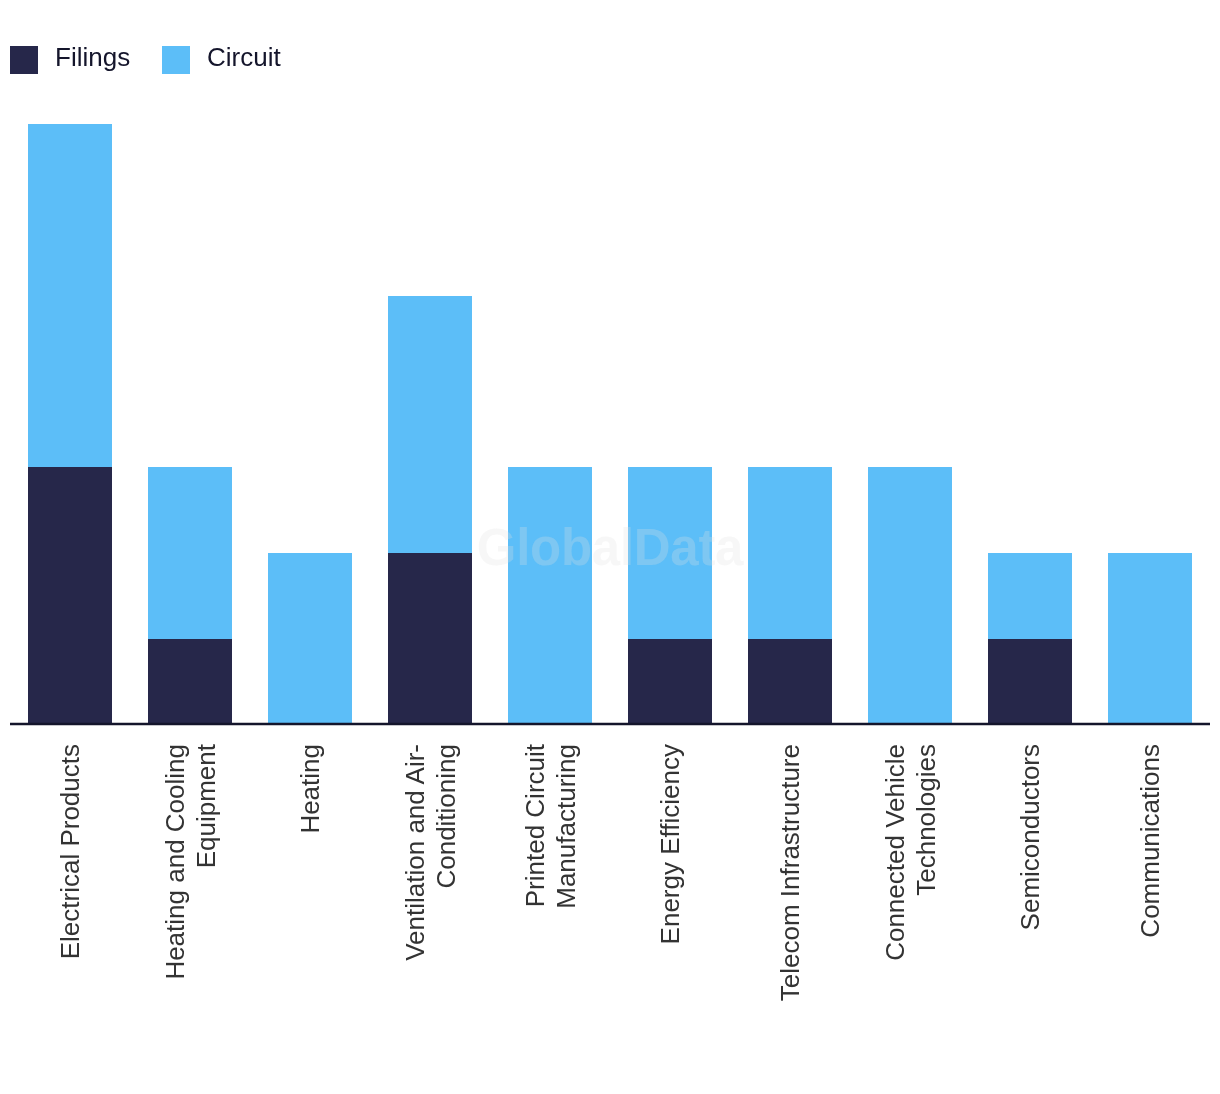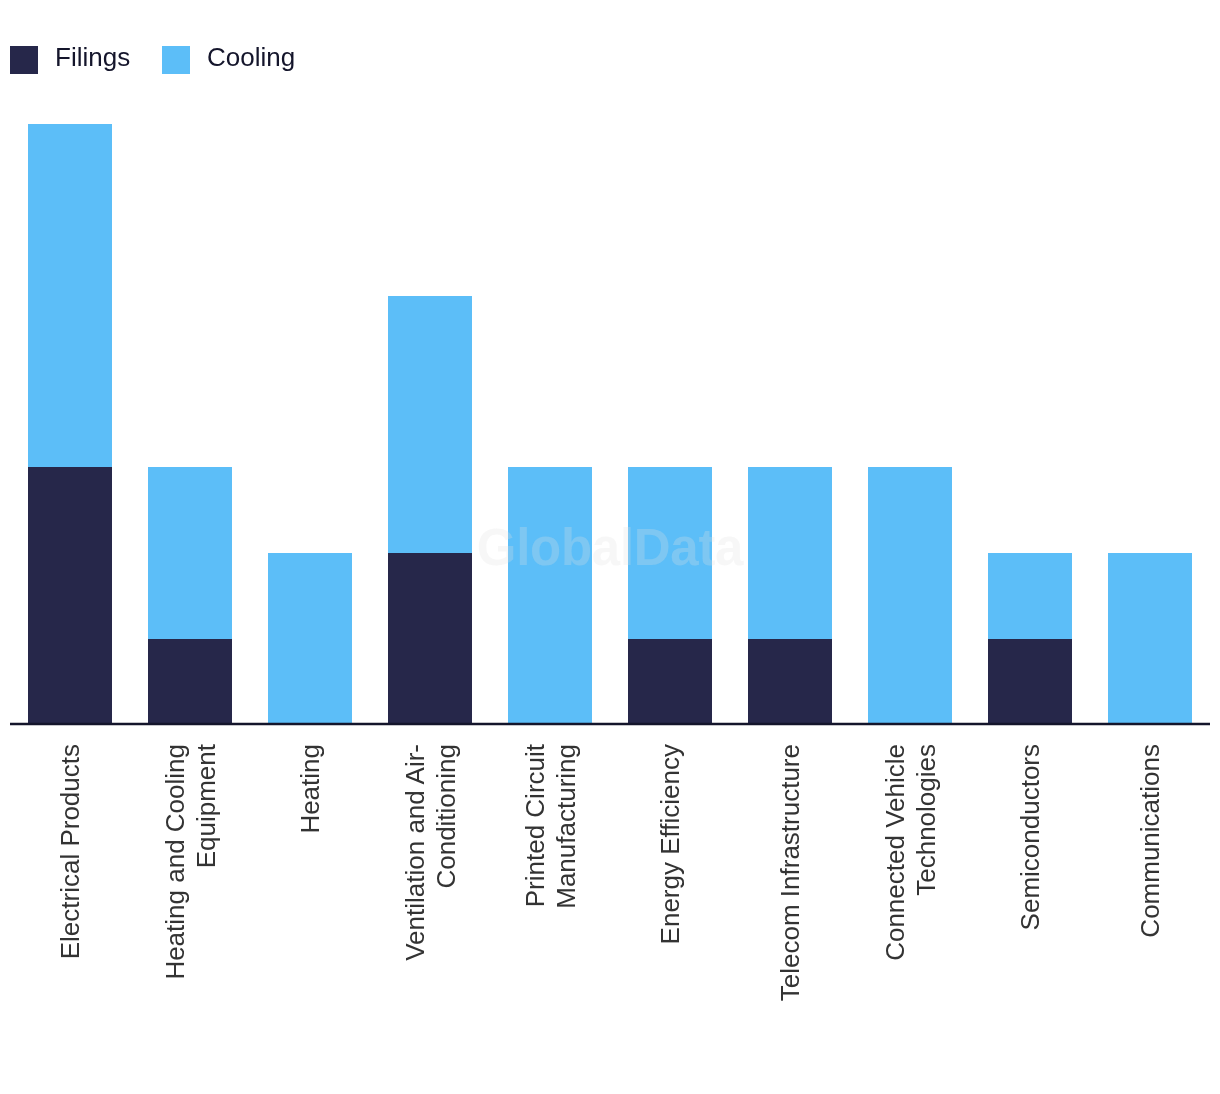--- a/index.html
+++ b/index.html
@@ -45,21 +45,21 @@
 
 <div id="chart" style="background: rgb(255, 255, 255);">
 
   <div id="legend">
       <div class="legend-item" style="left: 10px; top: 46px; height: 28px;">
         <div class="legend-swatch" style="background: rgb(38, 39, 74); width: 28px; height: 28px;"></div>
         <div class="legend-label" style="color: rgb(20, 21, 43);">Filings</div>
       </div>
       <div class="legend-item" style="left: 162px; top: 46px; height: 28px;">
         <div class="legend-swatch" style="background: rgb(92, 190, 248); width: 28px; height: 28px;"></div>
-        <div class="legend-label" style="color: rgb(20, 21, 43);">Cooling</div>
+        <div class="legend-label" style="color: rgb(20, 21, 43);">Circuit</div>
       </div>
     </div>
 
   <div id="plot">
       <div class="bar" style="left: 28.2px; width: 83.8px; top: 124.27px; height: 600.53px;">
         <div class="seg" style="top: 0px; height: 343.16px; background: rgb(92, 190, 248);"></div>
         <div class="seg" style="top: 343.16px; height: 257.37px; background: rgb(38, 39, 74);"></div>
       </div>
       <div class="tick" style="width: 290px; color: rgb(51, 51, 51); top: 1034px; left: 55.2031px;">Electrical Products</div>
       <div class="bar" style="left: 148.2px; width: 83.8px; top: 467.43px; height: 257.37px;">

